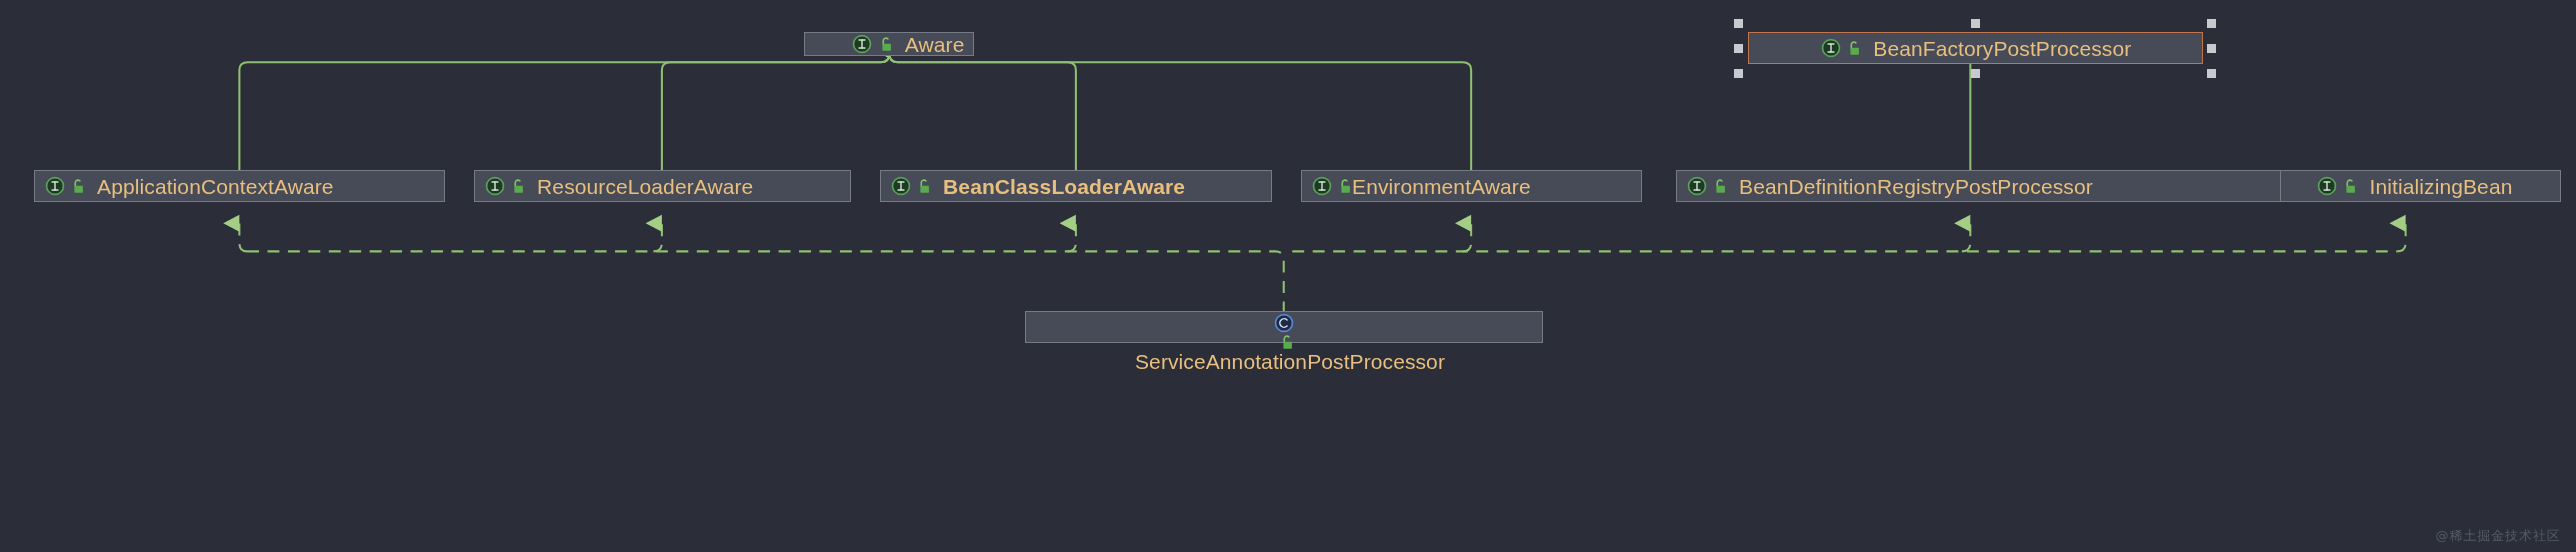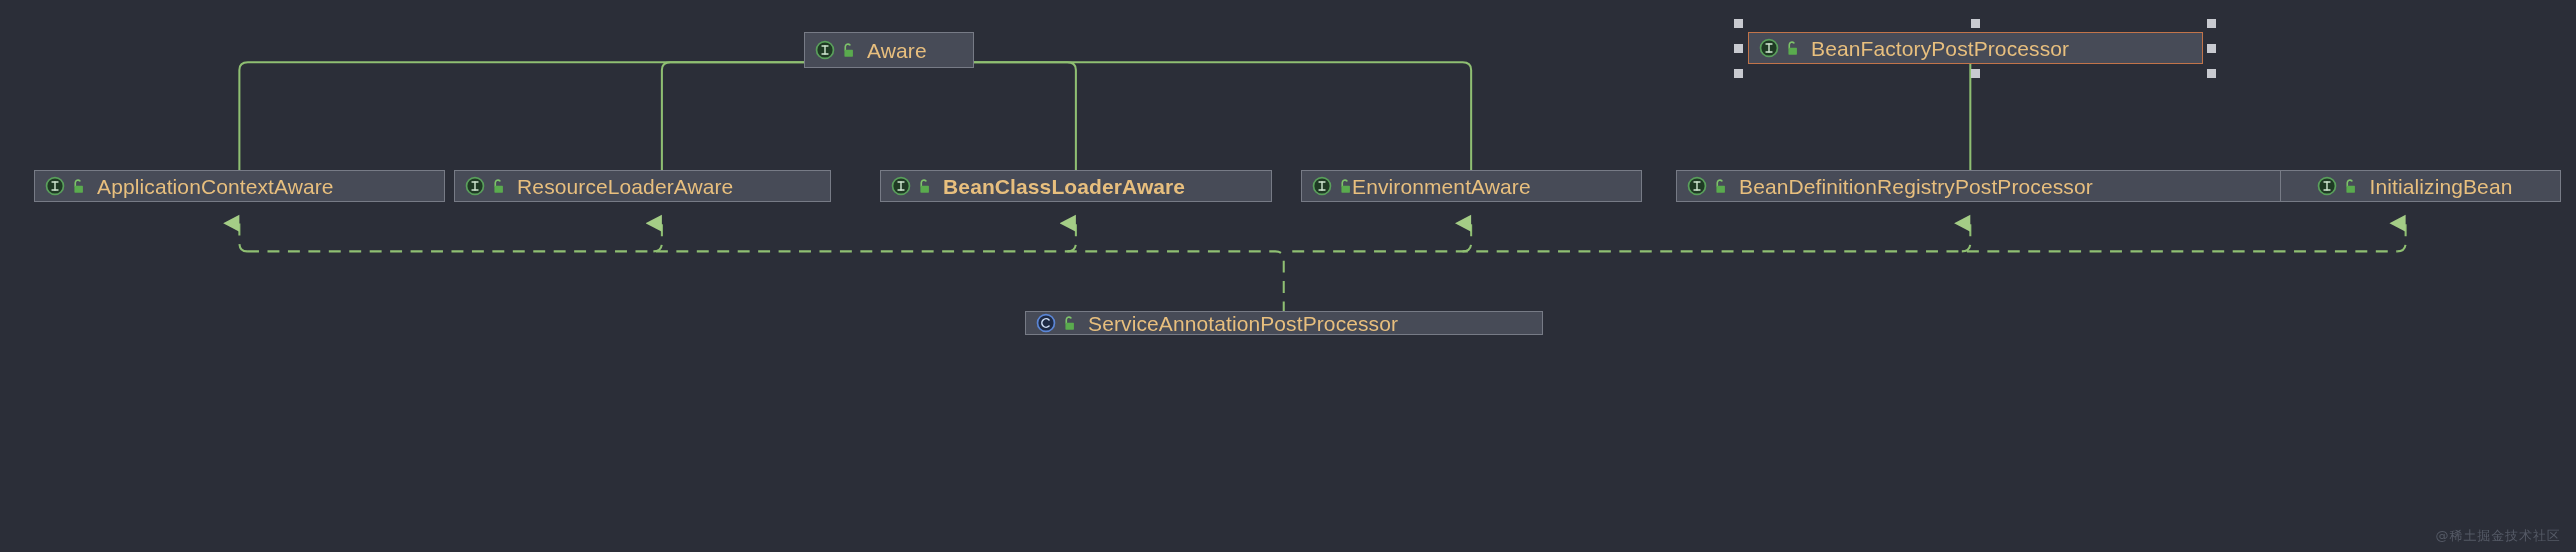--- a/index.html
+++ b/index.html
@@ -110,36 +110,36 @@
       <path d="M 290 295 Q 281 295 281 285 L 281 262" marker-end="url(#arrowUp)"></path>
       <path d="M 767 295 Q 777 295 777 285 L 777 262" marker-end="url(#arrowUp)"></path>
       <path d="M 1253 295 Q 1263 295 1263 285 L 1263 262" marker-end="url(#arrowUp)"></path>
       <path d="M 1717 295 Q 1727 295 1727 285 L 1727 262" marker-end="url(#arrowUp)"></path>
       <path d="M 2303 295 Q 2313 295 2313 285 L 2313 262" marker-end="url(#arrowUp)"></path>
       <path d="M 2814 295 Q 2824 295 2824 285 L 2824 262" marker-end="url(#arrowUp)"></path>
     </g>
   </svg>
 
   <div id="nodes">
-      <div class="node" style="left: 804px; top: 32px; width: 170px; height: 36px;">
+      <div class="node" style="left: 804px; top: 32px; width: 170px; height: 24px; justify-content: flex-end;">
         <svg class="ic" width="22" height="22" viewBox="0 0 26 26">
           <circle cx="13" cy="13" r="10" fill="#1f3a24" stroke="#5aa05c" stroke-width="2"></circle>
           <g stroke="#cfe6cf" stroke-width="1.7" stroke-linecap="round">
             <line x1="9.5" y1="8.3" x2="16.5" y2="8.3"></line>
             <line x1="13" y1="8.3" x2="13" y2="17.7"></line>
             <line x1="9.5" y1="17.7" x2="16.5" y2="17.7"></line>
           </g>
         </svg>
         <svg class="lockic" width="15.3" height="17" viewBox="0 0 18 20">
           <path d="M6.2 9.2 V5.6 a3.2 3.2 0 0 1 5.4 -2.2" fill="none" stroke="#7ec36a" stroke-width="1.9" stroke-linecap="round"></path>
           <rect x="5.2" y="9" width="10" height="8.4" rx="0.8" fill="#5aab4e"></rect>
         </svg>
         <span class="label">Aware</span>
       </div>
-      <div class="node selected" style="left: 1748px; top: 32px; width: 455px; height: 32px;">
+      <div class="node selected" style="left: 1748px; top: 32px; width: 455px; height: 32px; justify-content: center;">
         <svg class="ic" width="22" height="22" viewBox="0 0 26 26">
           <circle cx="13" cy="13" r="10" fill="#1f3a24" stroke="#5aa05c" stroke-width="2"></circle>
           <g stroke="#cfe6cf" stroke-width="1.7" stroke-linecap="round">
             <line x1="9.5" y1="8.3" x2="16.5" y2="8.3"></line>
             <line x1="13" y1="8.3" x2="13" y2="17.7"></line>
             <line x1="9.5" y1="17.7" x2="16.5" y2="17.7"></line>
           </g>
         </svg>
         <svg class="lockic" width="15.3" height="17" viewBox="0 0 18 20">
           <path d="M6.2 9.2 V5.6 a3.2 3.2 0 0 1 5.4 -2.2" fill="none" stroke="#7ec36a" stroke-width="1.9" stroke-linecap="round"></path>
@@ -155,21 +155,21 @@
             <line x1="13" y1="8.3" x2="13" y2="17.7"></line>
             <line x1="9.5" y1="17.7" x2="16.5" y2="17.7"></line>
           </g>
         </svg>
         <svg class="lockic" width="15.3" height="17" viewBox="0 0 18 20">
           <path d="M6.2 9.2 V5.6 a3.2 3.2 0 0 1 5.4 -2.2" fill="none" stroke="#7ec36a" stroke-width="1.9" stroke-linecap="round"></path>
           <rect x="5.2" y="9" width="10" height="8.4" rx="0.8" fill="#5aab4e"></rect>
         </svg>
         <span class="label">ApplicationContextAware</span>
       </div>
-      <div class="node" style="left: 454px; top: 170px; width: 377px; height: 32px;">
+      <div class="node" style="left: 474px; top: 170px; width: 377px; height: 32px;">
         <svg class="ic" width="22" height="22" viewBox="0 0 26 26">
           <circle cx="13" cy="13" r="10" fill="#1f3a24" stroke="#5aa05c" stroke-width="2"></circle>
           <g stroke="#cfe6cf" stroke-width="1.7" stroke-linecap="round">
             <line x1="9.5" y1="8.3" x2="16.5" y2="8.3"></line>
             <line x1="13" y1="8.3" x2="13" y2="17.7"></line>
             <line x1="9.5" y1="17.7" x2="16.5" y2="17.7"></line>
           </g>
         </svg>
         <svg class="lockic" width="15.3" height="17" viewBox="0 0 18 20">
           <path d="M6.2 9.2 V5.6 a3.2 3.2 0 0 1 5.4 -2.2" fill="none" stroke="#7ec36a" stroke-width="1.9" stroke-linecap="round"></path>
@@ -230,21 +230,21 @@
             <line x1="13" y1="8.3" x2="13" y2="17.7"></line>
             <line x1="9.5" y1="17.7" x2="16.5" y2="17.7"></line>
           </g>
         </svg>
         <svg class="lockic" width="15.3" height="17" viewBox="0 0 18 20">
           <path d="M6.2 9.2 V5.6 a3.2 3.2 0 0 1 5.4 -2.2" fill="none" stroke="#7ec36a" stroke-width="1.9" stroke-linecap="round"></path>
           <rect x="5.2" y="9" width="10" height="8.4" rx="0.8" fill="#5aab4e"></rect>
         </svg>
         <span class="label">InitializingBean</span>
       </div>
-      <div class="node" style="left: 1025px; top: 311px; width: 518px; height: 24px;">
+      <div class="node" style="left: 1025px; top: 311px; width: 518px; height: 32px; flex-direction: column;">
         <svg class="ic" width="22" height="22" viewBox="0 0 26 26">
           <circle cx="13" cy="13" r="10" fill="#1e2a44" stroke="#5b86d6" stroke-width="2"></circle>
           <path d="M16.6 9.4a5 5 0 1 0 0 7.2" fill="none" stroke="#cdddf5" stroke-width="1.9" stroke-linecap="round"></path>
         </svg>
         <svg class="lockic" width="15.3" height="17" viewBox="0 0 18 20">
           <path d="M6.2 9.2 V5.6 a3.2 3.2 0 0 1 5.4 -2.2" fill="none" stroke="#7ec36a" stroke-width="1.9" stroke-linecap="round"></path>
           <rect x="5.2" y="9" width="10" height="8.4" rx="0.8" fill="#5aab4e"></rect>
         </svg>
         <span class="label">ServiceAnnotationPostProcessor</span>
       </div>

